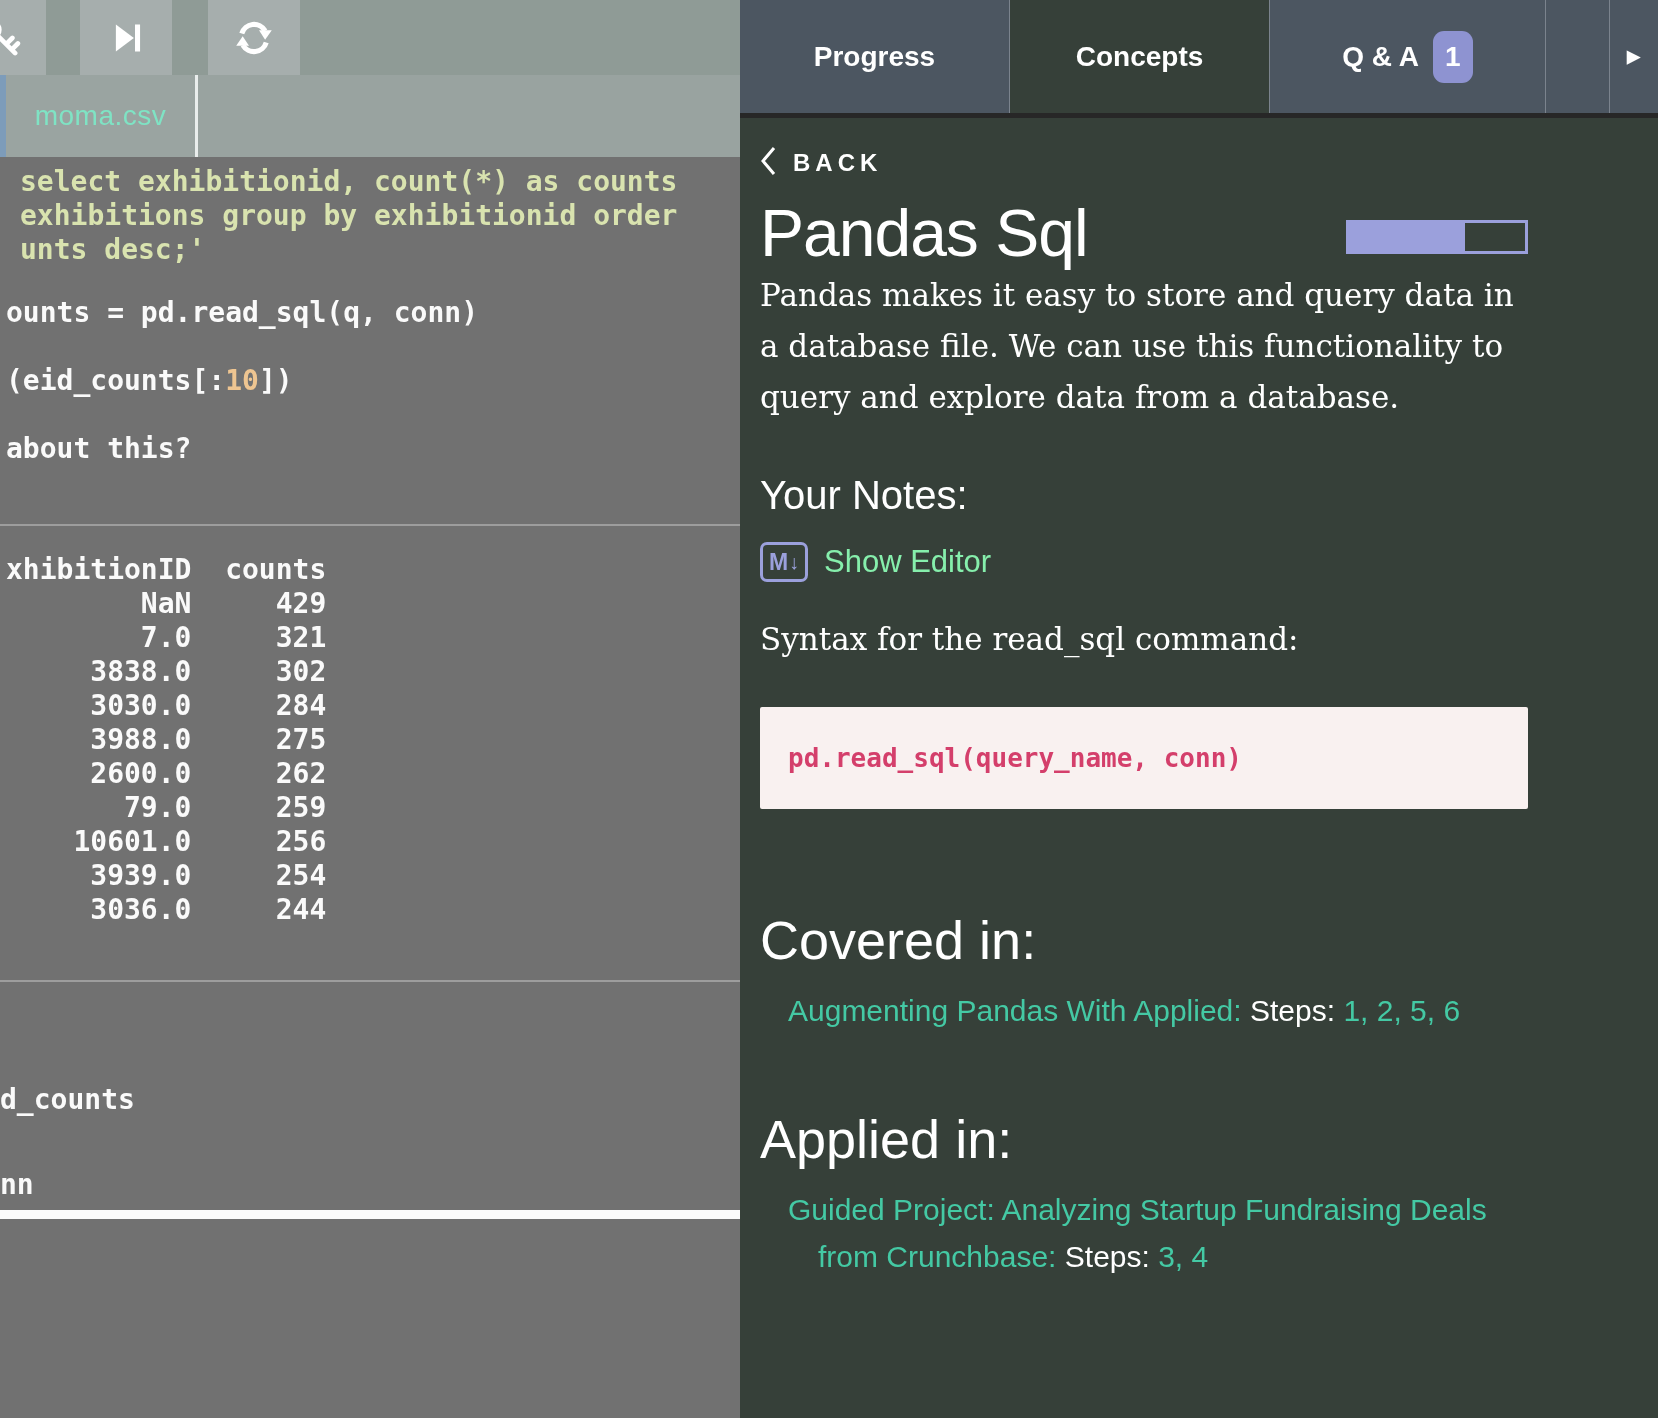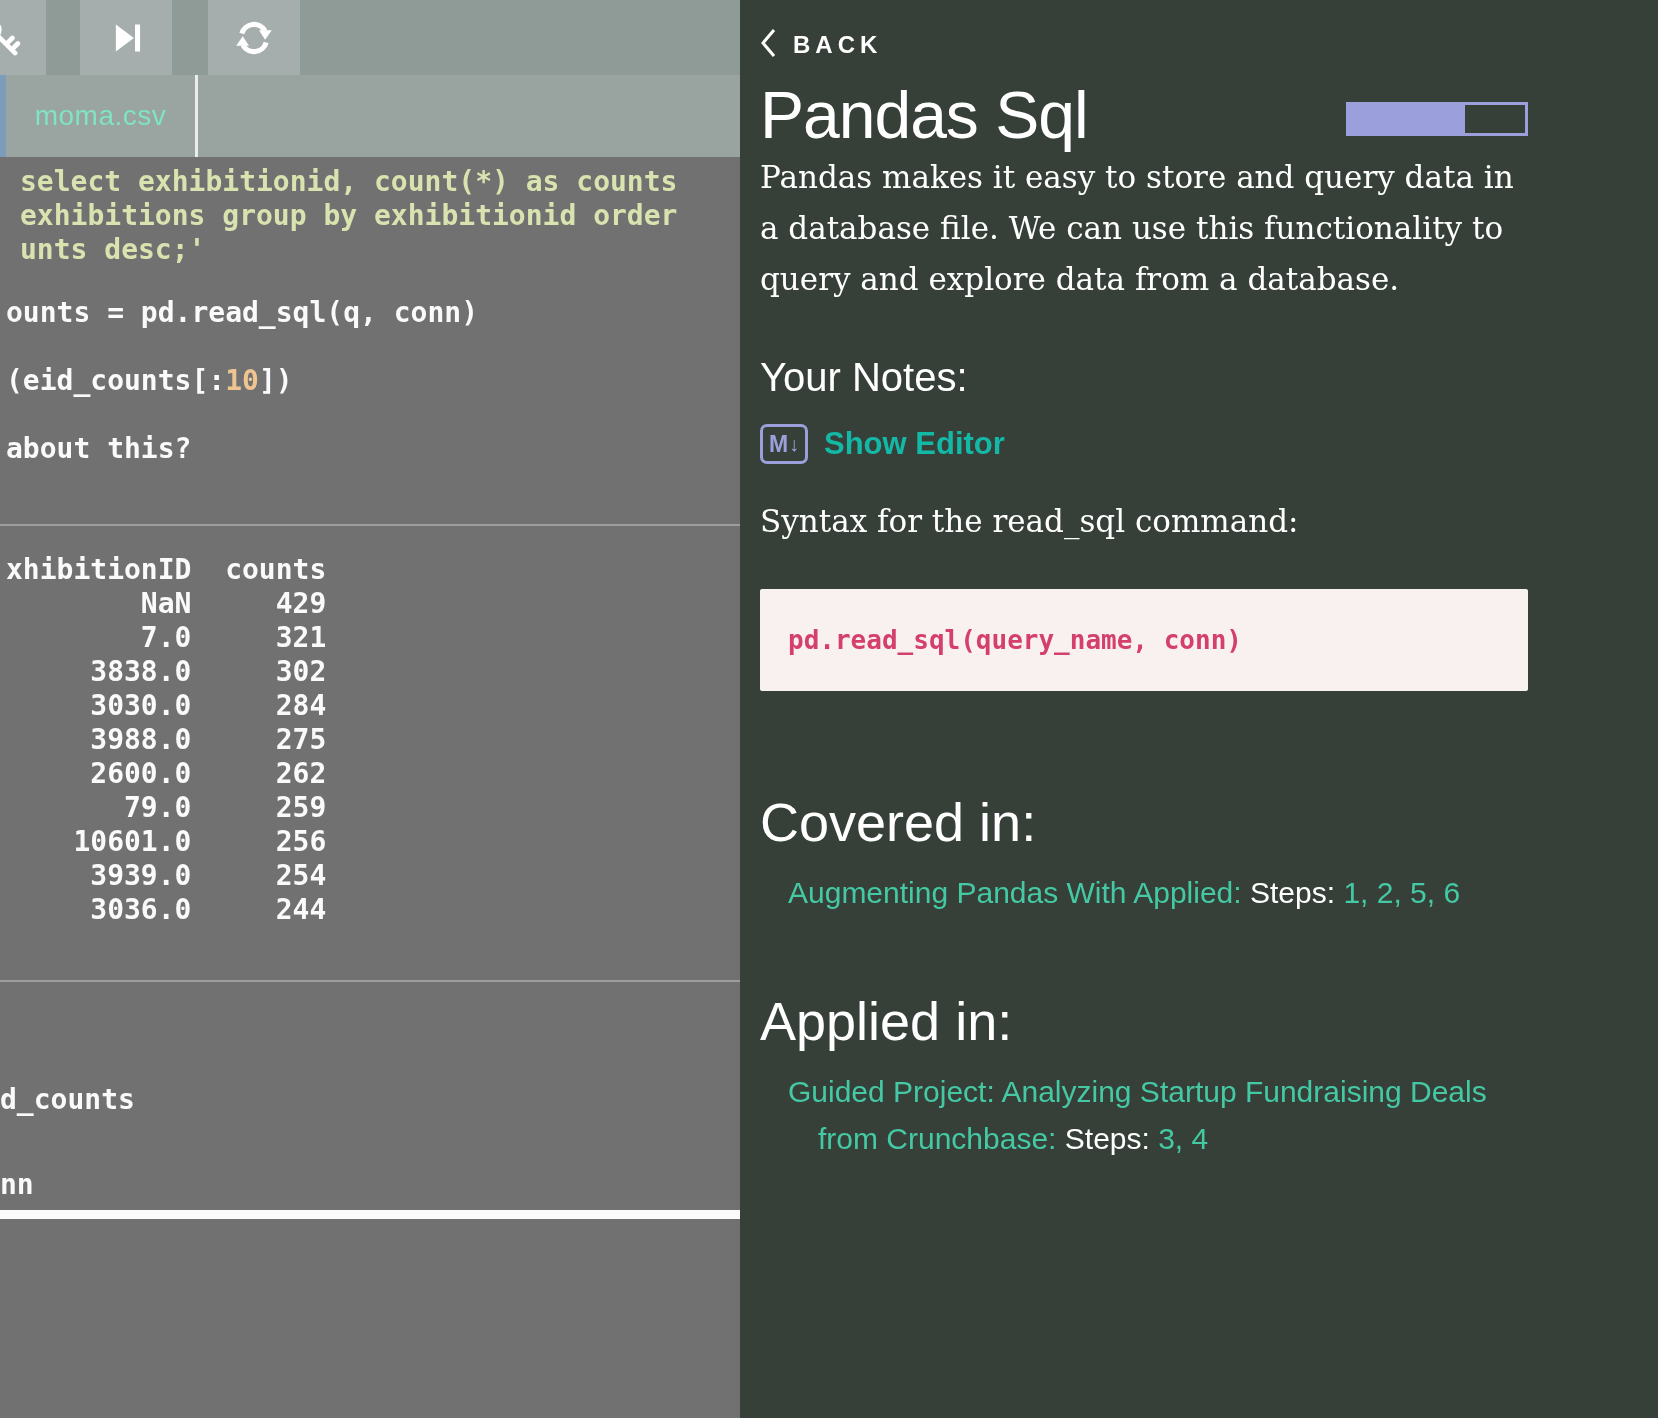--- a/index.html
+++ b/index.html
@@ -63,21 +63,21 @@
 
   .serif { font-family:"DejaVu Serif", serif; color:#ffffff; font-size:31px; line-height:51px; }
   .last-practiced { margin-top:20px; }
   .description { margin-top:2px; }
 
   .notes-heading { margin-top:50px; color:#fff; font-size:40px; font-weight:500; }
   .editor-row { margin-top:24px; display:flex; align-items:center; gap:16px; cursor:pointer; }
   .md-icon { width:48px; height:40px; border:3px solid #9ba0dc; border-radius:7px; color:#9ba0dc;
              display:flex; align-items:center; justify-content:center; font-weight:700; font-size:23px; }
   .md-arrow { font-size:20px; margin-left:1px; }
-  .editor-label { color:#14b8a6; font-size:31px; font-weight:700; }
+  .editor-label { color:#86efac; font-size:31px; font-weight:400; }
 
   .syntax-label { margin-top:32px; }
 
   .code-block { margin-top:42px; height:102px; background:#f9f1f0; border-radius:2px;
                 display:flex; align-items:center; padding-left:28px; }
   .code-snippet { font-family:"DejaVu Sans Mono", monospace; font-weight:700; font-size:26px; color:#d43f6b; }
 
   .section-heading { color:#fff; font-size:54px; font-weight:500; }
   .covered-heading { margin-top:100px; }
   .applied-heading { margin-top:74px; }
@@ -154,20 +154,36 @@
 
     <div class="mono c-white line-dcounts">d_counts</div>
     <div class="mono c-white line-nn">nn</div>
 
     <div class="divider-white"></div>
   </div>
 </div>
 
 <div class="right-panel">
 
+  <div class="tabs">
+    <div class="tab tab-progress">
+      <span>Progress</span>
+    </div>
+    <div class="tab tab-concepts">
+      <span>Concepts</span>
+    </div>
+    <div class="tab tab-qa">
+      <span>Q &amp; A</span>
+      <span class="qa-badge">1</span>
+    </div>
+    <div class="tab tab-blank"></div>
+    <div class="tab tab-more">
+      <span>▶</span>
+    </div>
+  </div>
 
   <div class="content">
 
     <div class="back-row">
       <span>
         <svg width="17" height="30" viewBox="0 0 17 30">
             <polyline points="14,2 3,15 14,28" fill="none" stroke="#ffffff" stroke-width="3"></polyline>
           </svg>
       </span>
       <span class="back-label">BACK</span>

